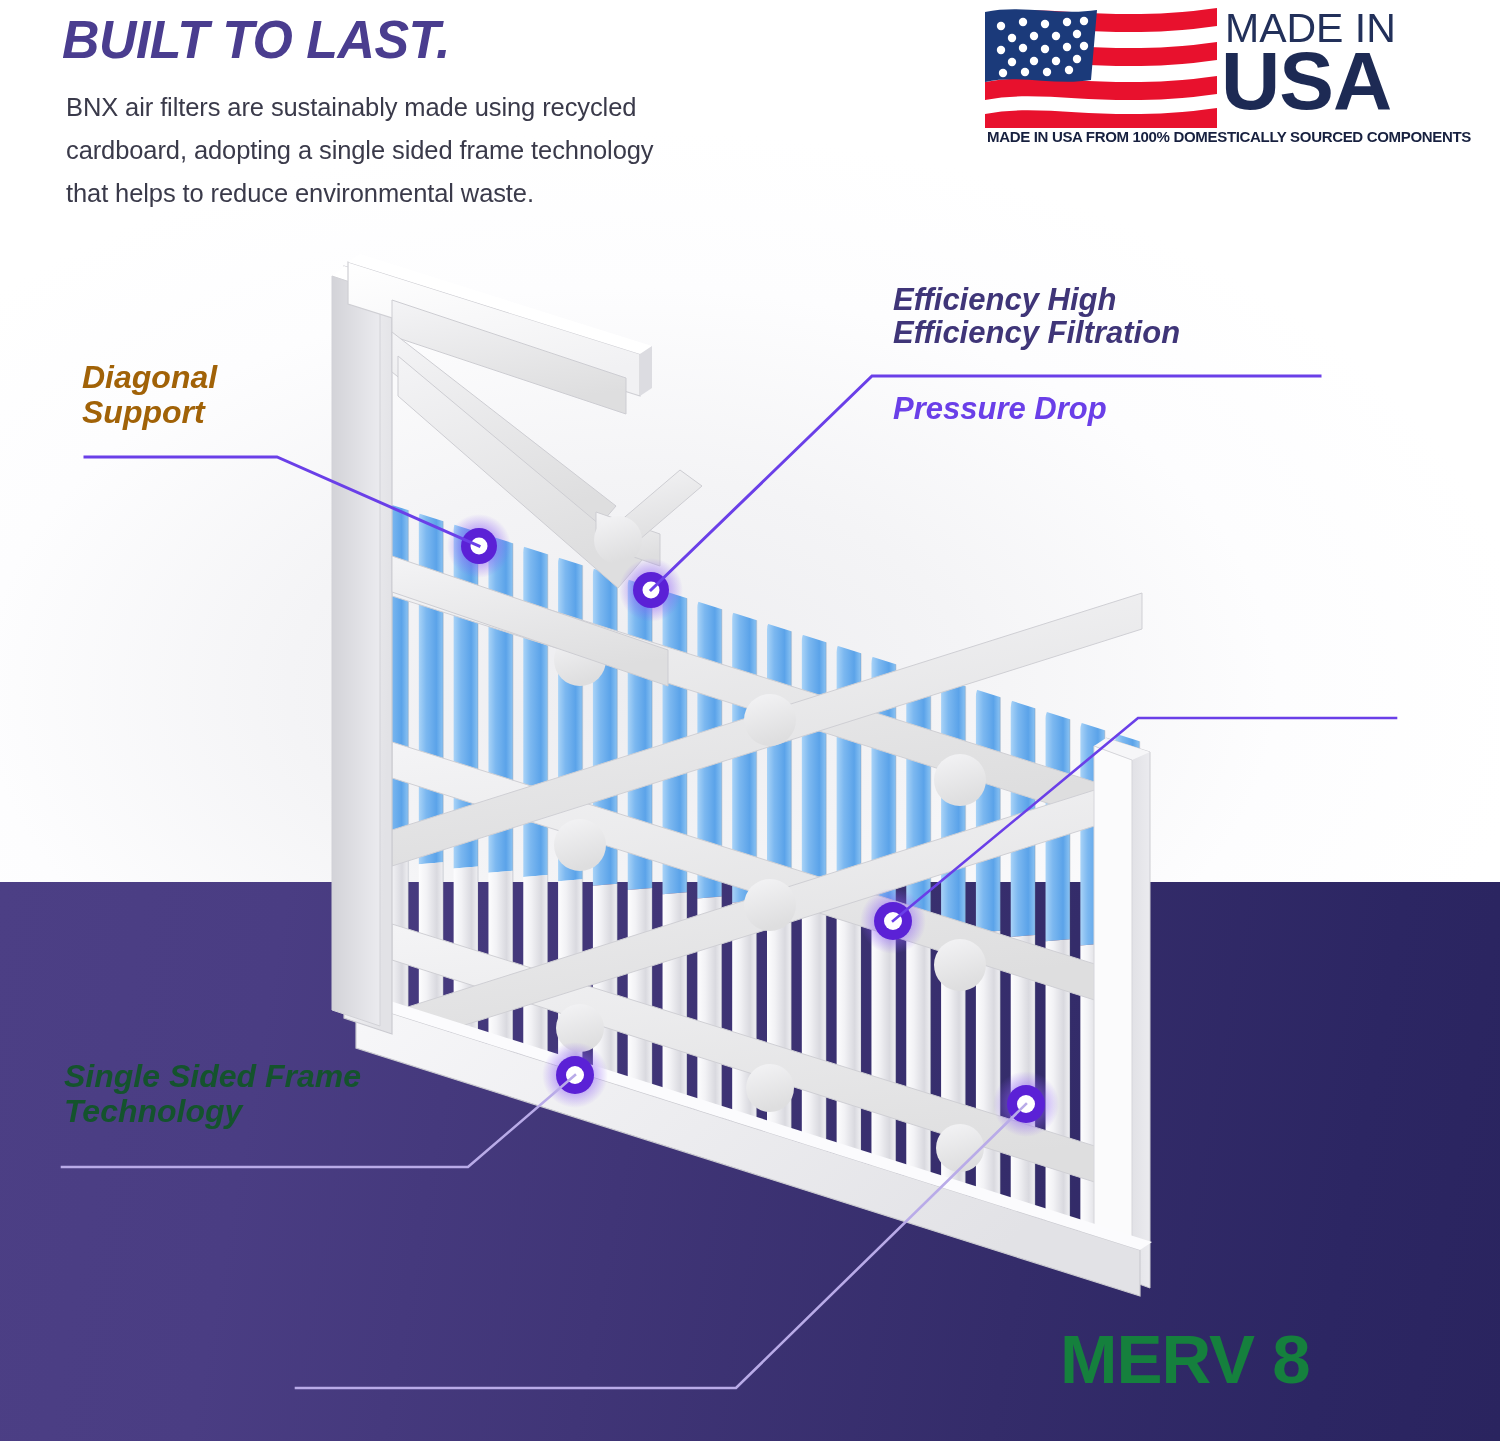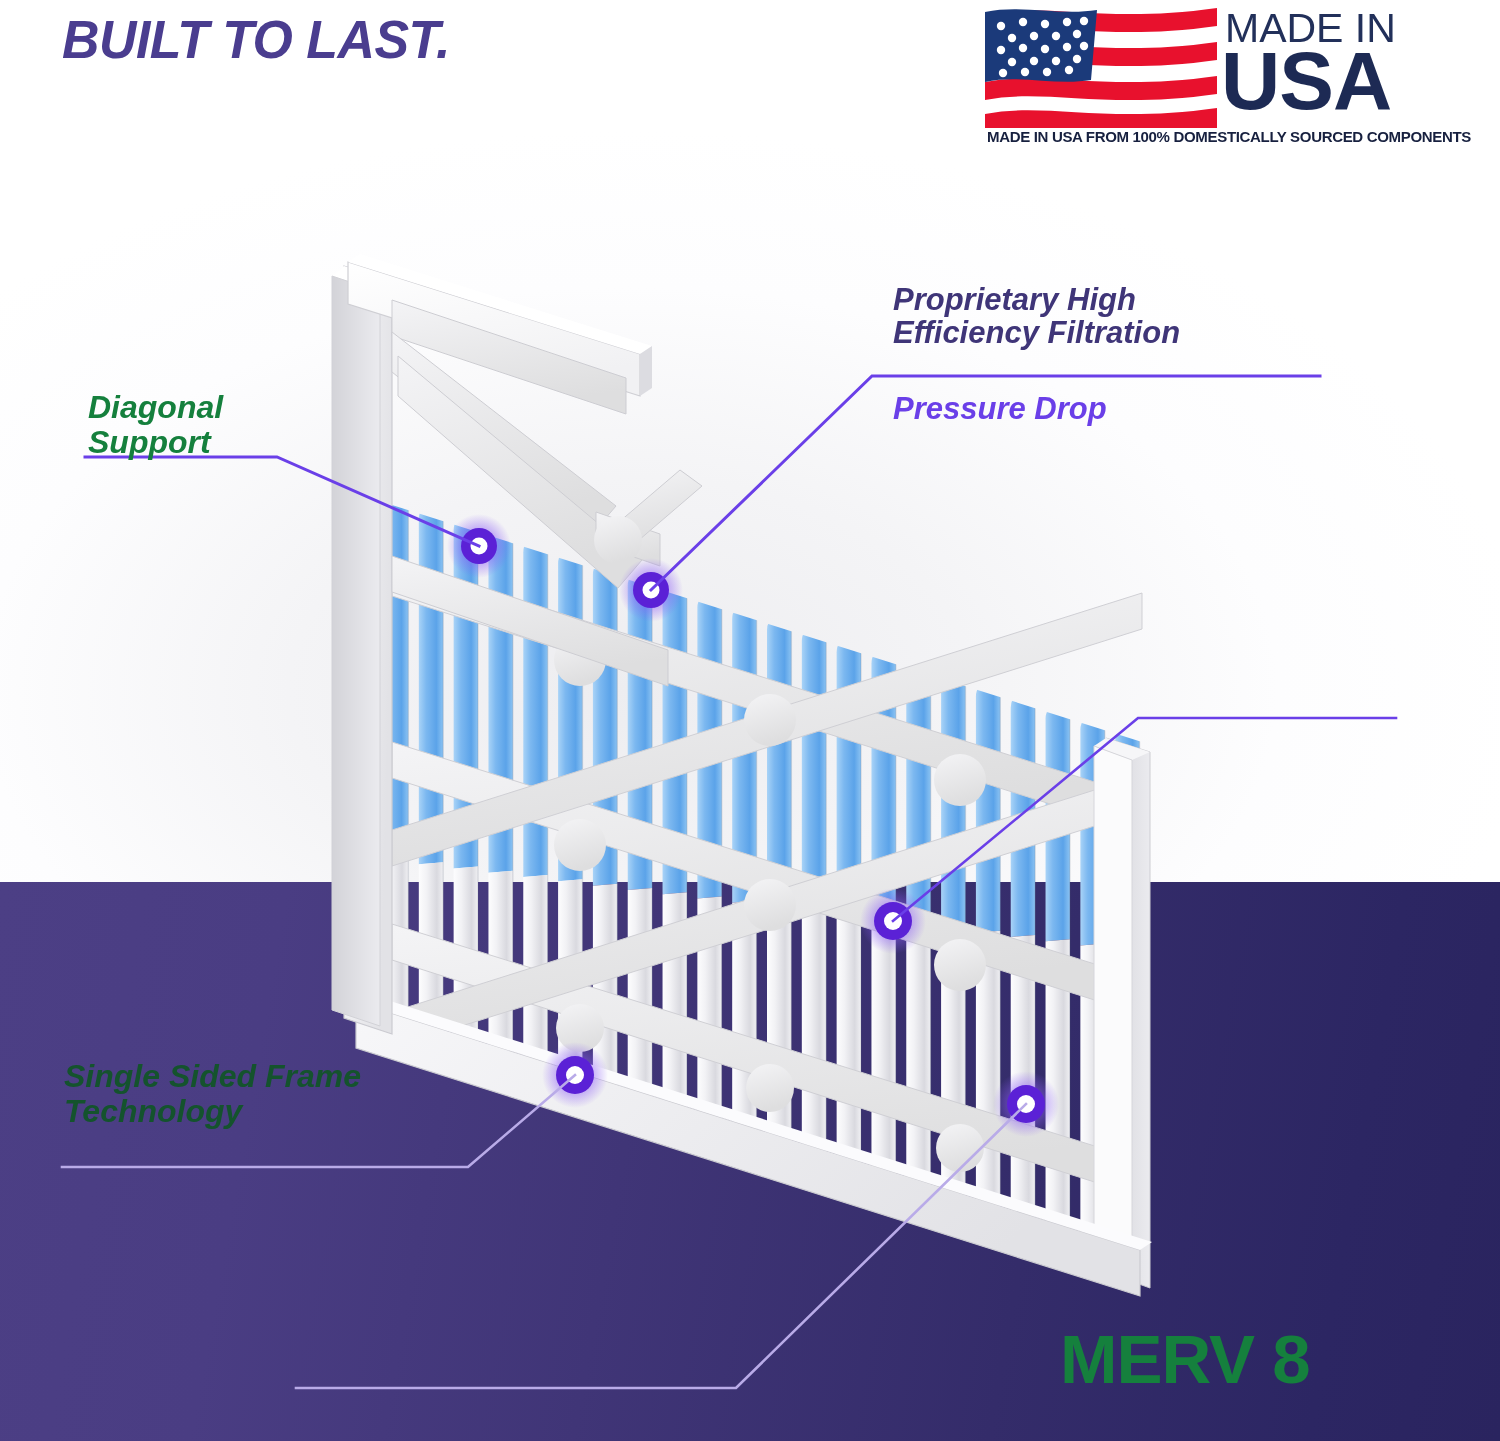--- a/index.html
+++ b/index.html
@@ -58,21 +58,21 @@
     position:absolute;left:2px;top:124px;width:456px;
     font-size:15.2px;font-weight:bold;color:#17203f;
     letter-spacing:-0.35px;white-space:nowrap;
     transform:scaleX(.99);transform-origin:left top;
   }
 
   
   .callout{position:absolute;font-style:italic;font-weight:bold;line-height:1.08;}
   .callout .l{display:block;white-space:nowrap;}
 
-  .co-diagonal{left:88px;top:360px;font-size:32px;color:#15803d;margin-top:30px;}
+  .co-diagonal{left:82px;top:360px;font-size:32px;color:#a16207;}
   .co-prop{left:893px;top:283px;font-size:31px;color:#3f3578;}
   .co-industry{left:893px;top:392px;font-size:31px;color:#6a3fe8;}
   .co-pleat{left:1148px;top:628px;font-size:32px;color:#3f3578;}
   .co-frame{left:64px;top:1059px;font-size:32px;color:#14532d;}
   .co-grid{left:297px;top:1330px;font-size:32px;color:#ffffff;}
 
   .merv{
     position:absolute;left:1060px;top:1325px;
     font-size:69px;font-weight:bold;color:#15803d;
     letter-spacing:-1px;line-height:1;
@@ -284,20 +284,25 @@
       <path d="M85,457 L277,457 L479,546" stroke="#6a3fe8" stroke-width="3"></path>
       <path d="M1320,376 L872,376 L651,590" stroke="#6a3fe8" stroke-width="3"></path>
       <path d="M1396,718 L1138,718 L893,921" stroke="#6a3fe8" stroke-width="2.6"></path>
       <path d="M62,1167 L468,1167 L575,1075" stroke="#b9abe8" stroke-width="2.6"></path>
       <path d="M296,1388 L736,1388 L1026,1104" stroke="#b9abe8" stroke-width="2.6"></path>
     </g>
   </svg>
 
   <div class="headline">BUILT TO LAST.</div>
 
+  <div class="subcopy">
+    <span>BNX air filters are sustainably made using recycled</span>
+    <span>cardboard, adopting a single sided frame technology</span>
+    <span>that helps to reduce environmental waste.</span>
+  </div>
 
   <div class="usa-badge">
     <svg class="usa-flag" viewBox="0 0 232 122">
       <defs>
         <clipPath id="flagClip">
             <rect x="0" y="0" width="232" height="122"></rect>
           </clipPath>
       </defs>
       <g clip-path="url(#flagClip)">
         <path d="M0,8 C60,-4 120,18 232,2 L232,20 C120,36 60,14 0,26 Z" fill="#e8112d"></path>
@@ -335,21 +340,21 @@
     <div class="usa-usa">USA</div>
     <div class="usa-sub">MADE IN USA FROM 100% DOMESTICALLY SOURCED COMPONENTS</div>
   </div>
 
   <div class="callout co-diagonal">
     <span class="l">Diagonal</span>
     <span class="l">Support</span>
   </div>
 
   <div class="callout co-prop">
-    <span class="l">Proprietary High</span>
+    <span class="l">Efficiency High</span>
     <span class="l">Efficiency Filtration</span>
   </div>
 
   <div class="callout co-industry">
     <span class="l">Pressure Drop</span>
   </div>
 
 
   <div class="callout co-frame">
     <span class="l">Single Sided Frame</span>

